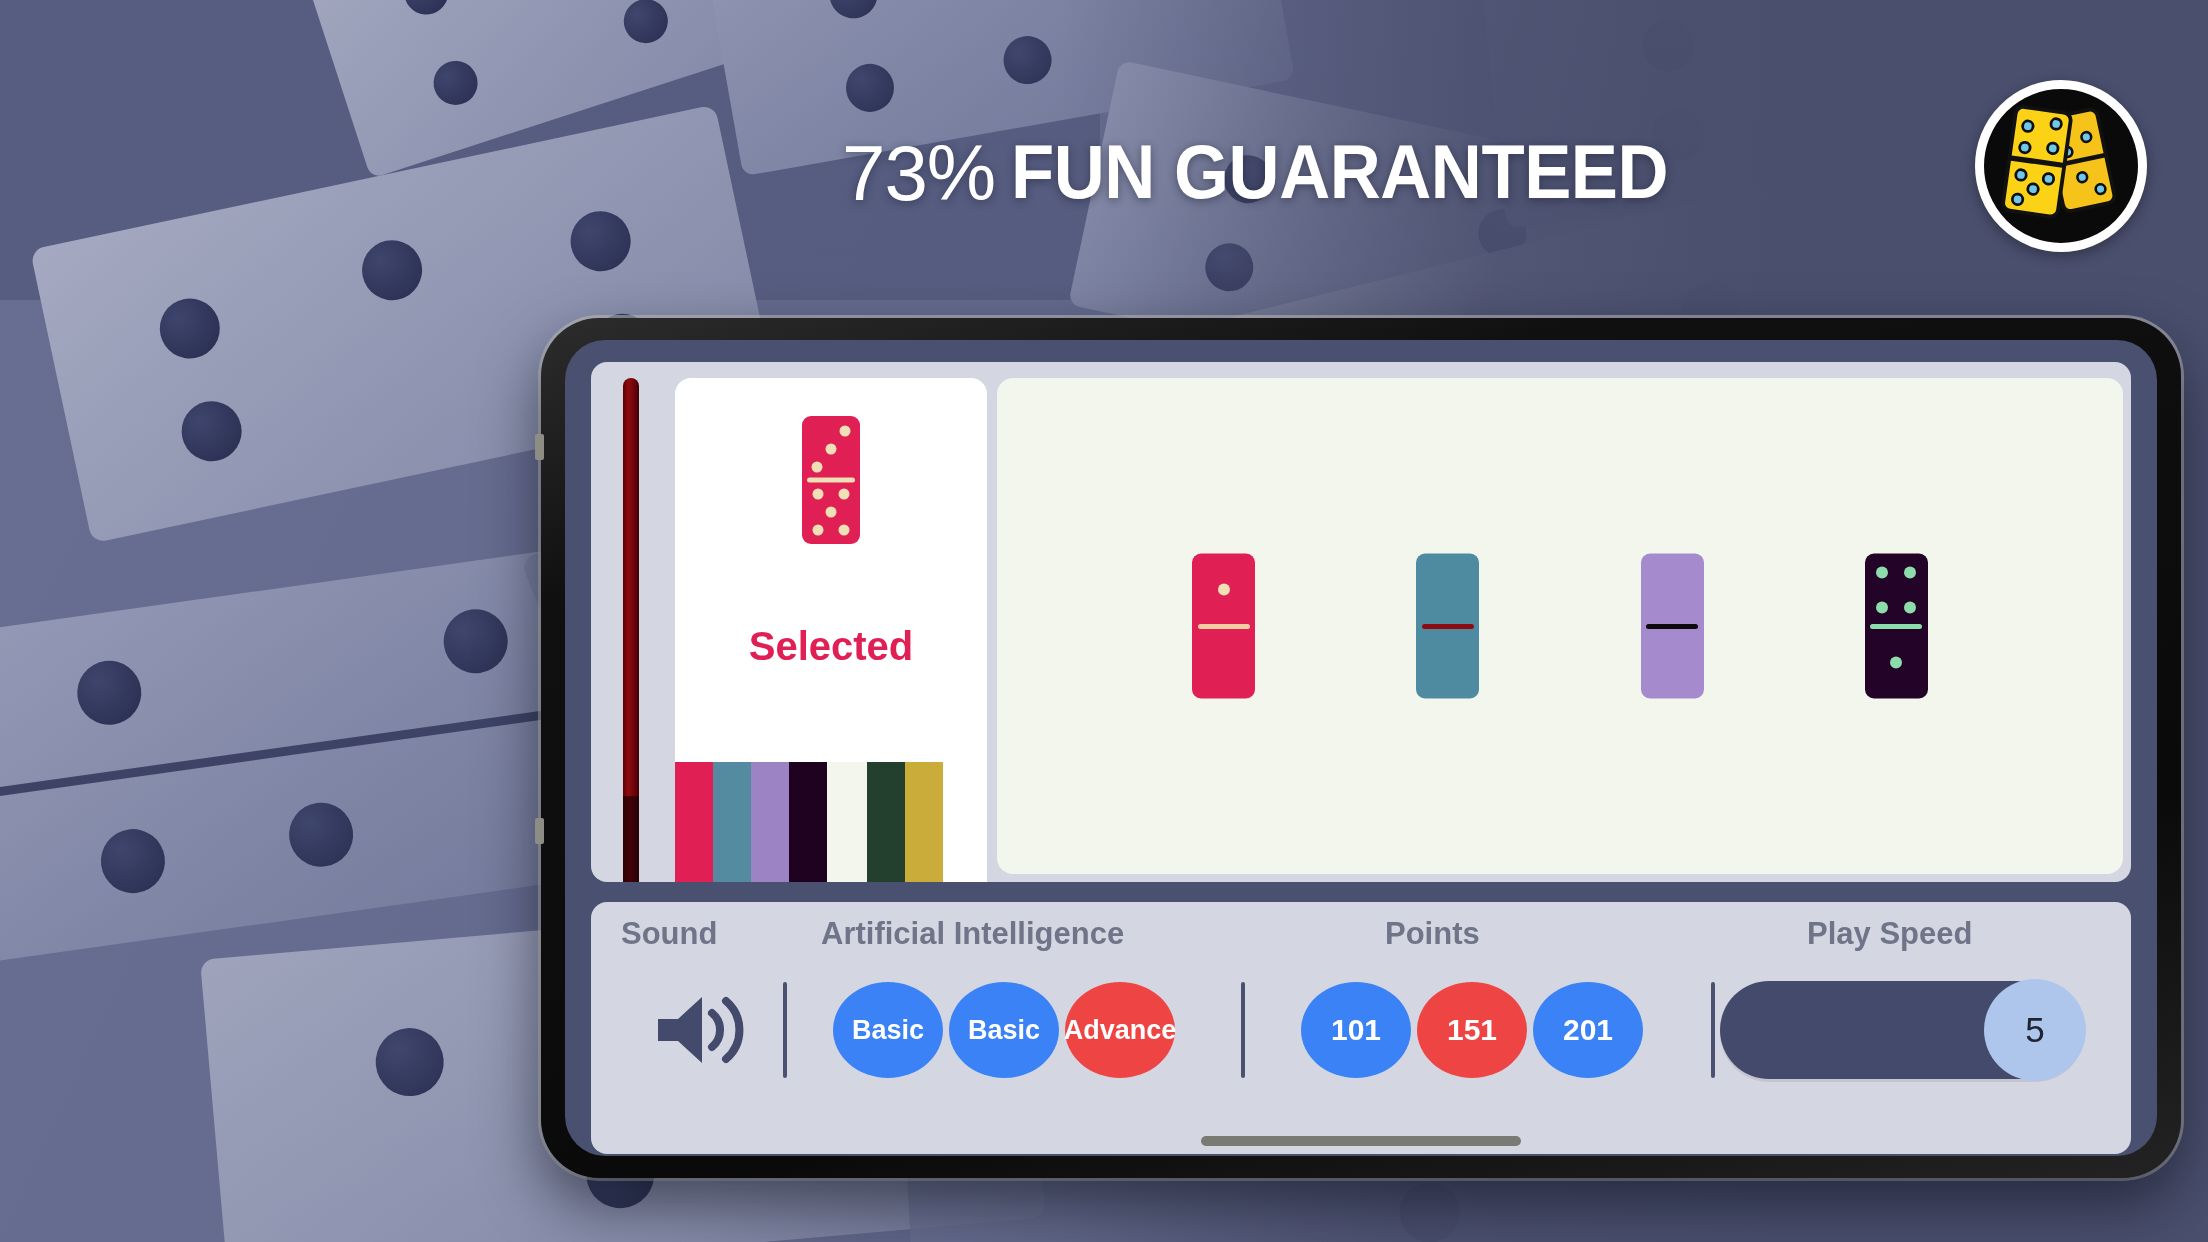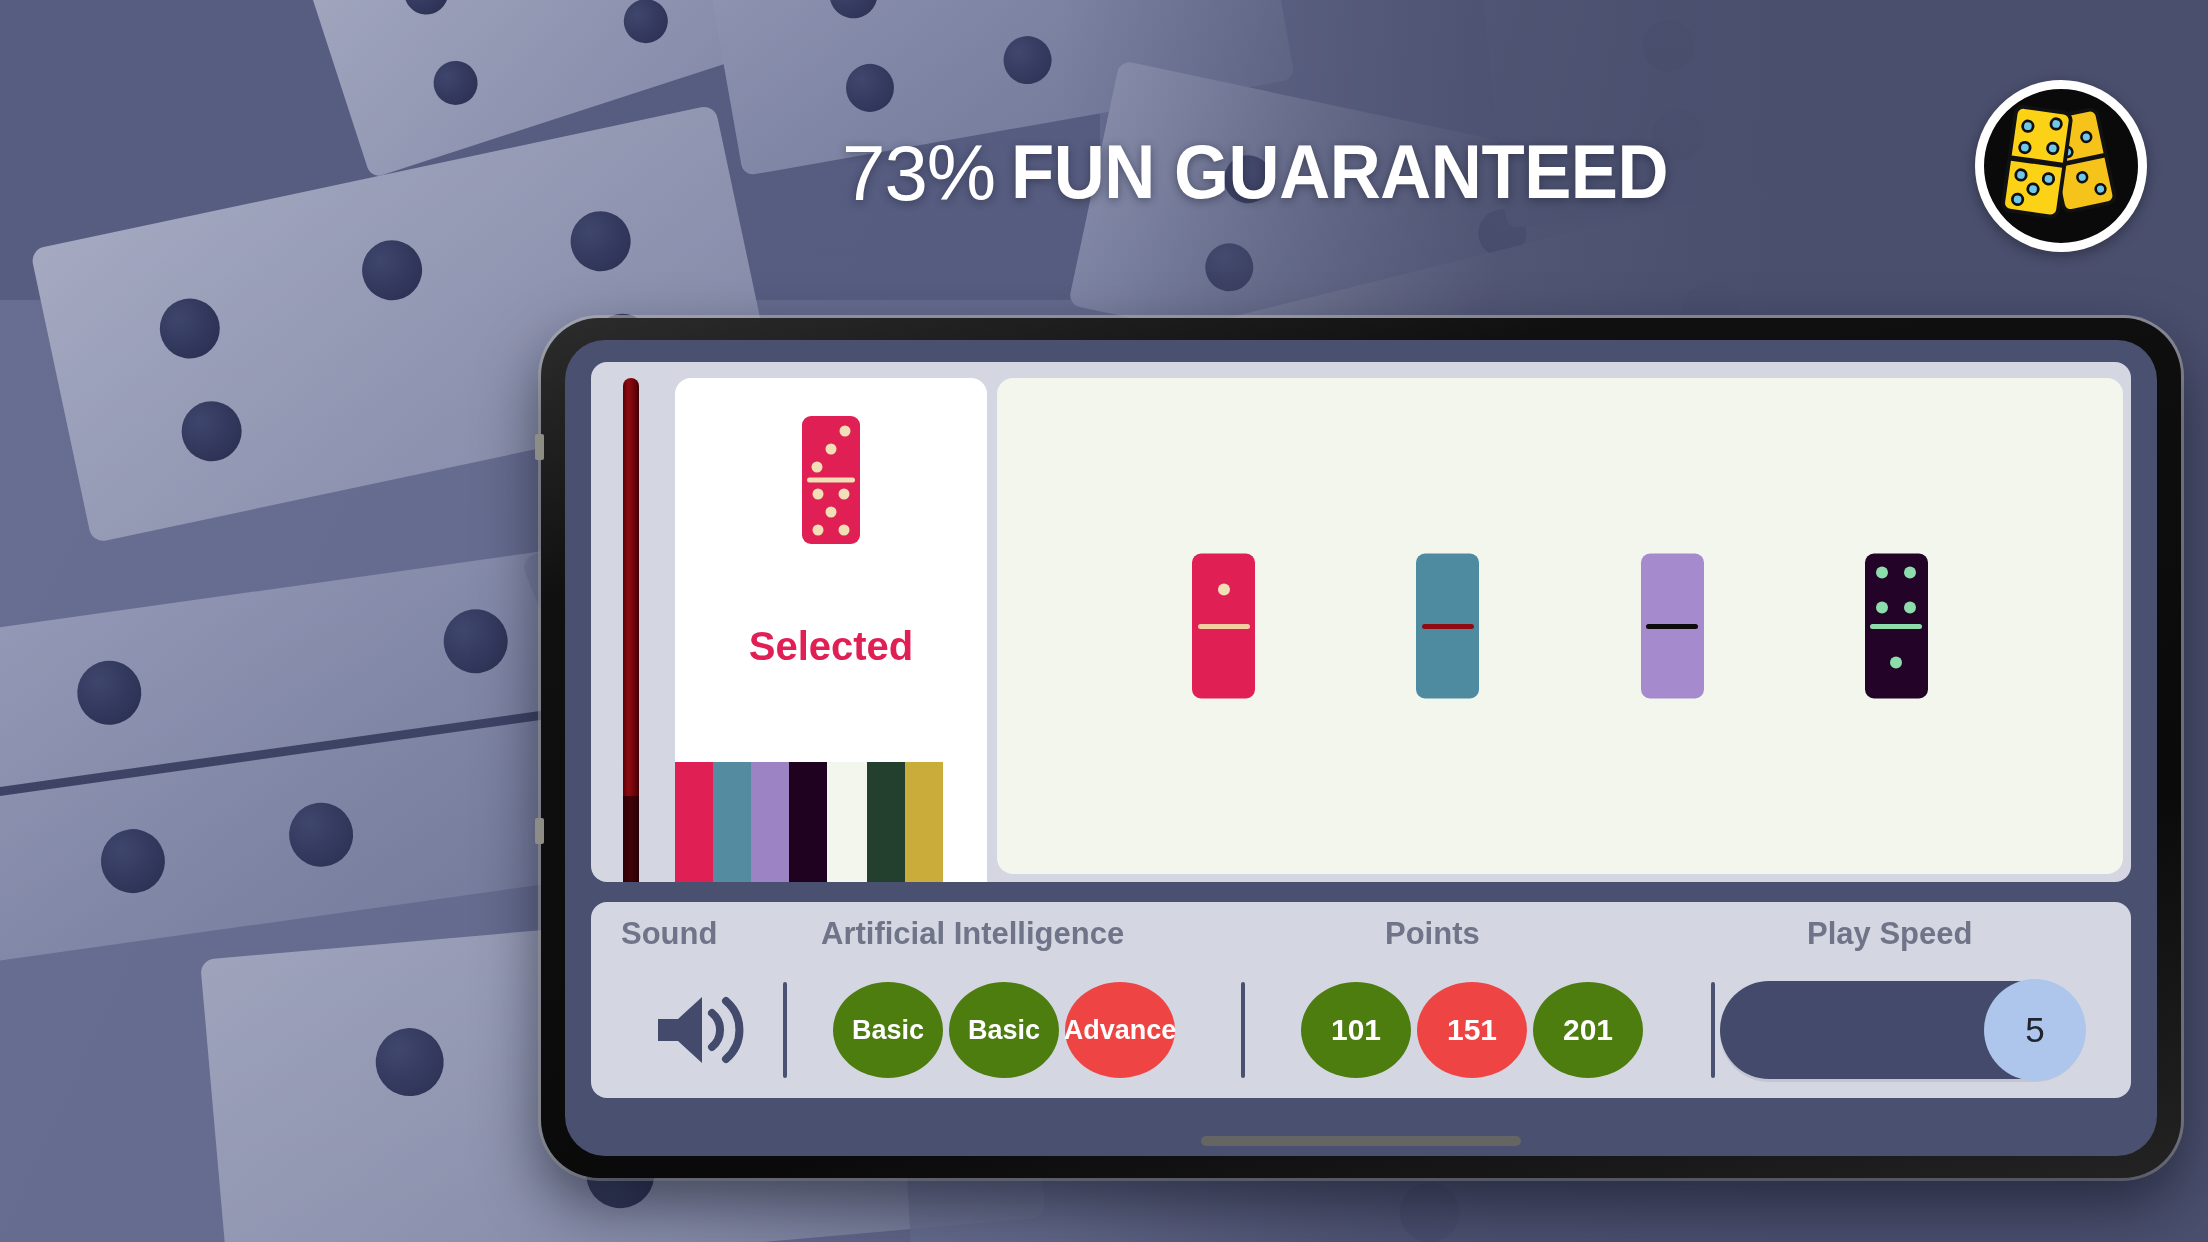--- a/index.html
+++ b/index.html
@@ -102,34 +102,34 @@
 
   
   .domino{position:relative;border-radius:9px;box-sizing:border-box;}
   .domino .divider{position:absolute;left:9%;right:9%;top:50%;height:5px;transform:translateY(-50%);border-radius:3px;}
   .half{position:absolute;left:0;right:0;height:50%;}
   .half.top{top:0;} .half.bot{bottom:0;}
   .pip{position:absolute;border-radius:50%;transform:translate(-50%,-50%);}
 
   
   #controls{
-    position:absolute;left:26px;right:26px;top:562px;height:196px;
+    position:absolute;left:26px;right:26px;top:562px;height:252px;
     background:#d4d7e2;border-radius:16px;box-sizing:border-box;
     padding:14px 42px 0 24px;
   }
   .ctl-titles{position:relative;height:44px;}
   .ctl-title{position:absolute;color:#6f7488;font-size:31px;font-weight:700;white-space:nowrap;}
   .ctl-row{position:relative;height:140px;display:flex;align-items:center;}
   .divider-v{width:4px;height:96px;background:#4a5070;border-radius:2px;flex:none;}
 
   .sound-wrap{width:168px;display:flex;justify-content:center;align-items:center;flex:none;}
   .pill{
     width:110px;height:96px;border-radius:50%;
     display:flex;align-items:center;justify-content:center;
-    color:#fff;font-size:27px;font-weight:700;background:#4d7c0f;flex:none;
+    color:#fff;font-size:27px;font-weight:700;background:#3b82f6;flex:none;
   }
   .pill.on{background:#ef4444;}
   .pill.num{font-size:30px;}
   .group{display:flex;align-items:center;gap:6px;flex:none;}
 
   .speed-wrap{flex:1;display:flex;justify-content:center;align-items:center;}
   .slider{
     position:relative;width:364px;height:98px;border-radius:49px;background:#434a6b;
     box-shadow:0 3px 0 rgba(0,0,0,.08);
   }

